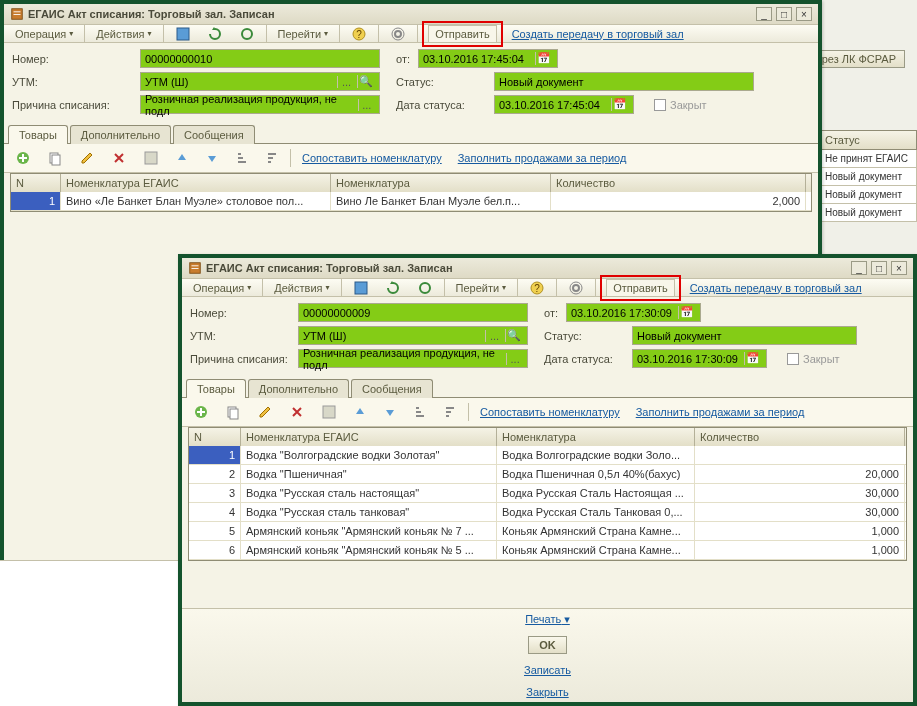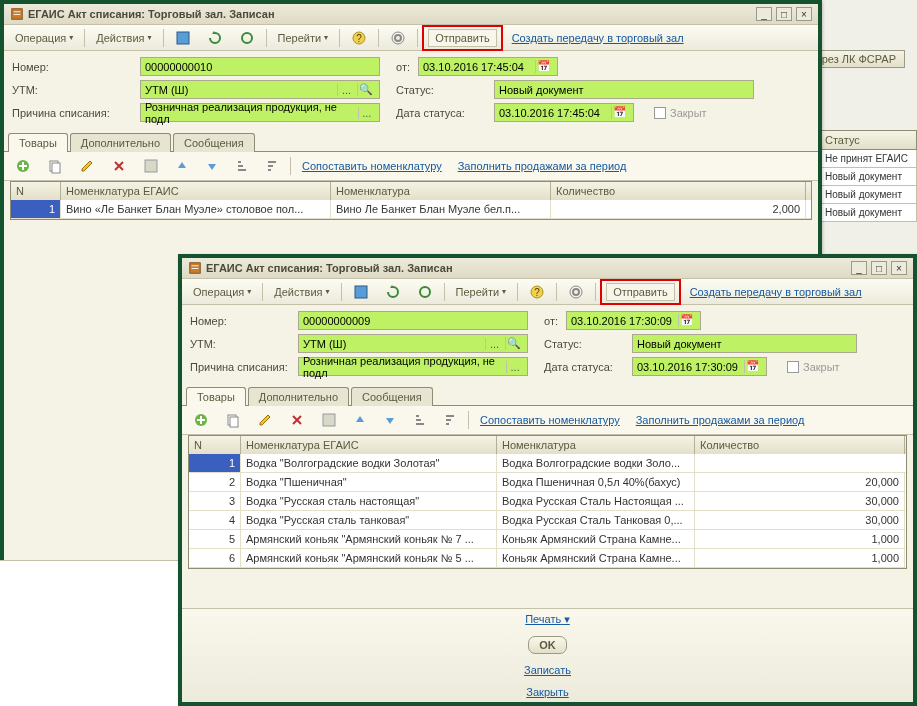--- a/index.html
+++ b/index.html
@@ -33,38 +33,38 @@
   .titlebar .title { flex: 1; font-weight: bold; color: #4a4a3a; }
   .titlebar .winbtns { display: flex; gap: 4px; }
   .winbtn {
     width: 16px; height: 14px; border: 1px solid #9a9a85; background:#eceadb;
     display:flex;align-items:center;justify-content:center;font-size:10px;color:#333;
   }
   .toolbar {
     background: linear-gradient(#fdfcf3,#eceadb);
     border-bottom: 1px solid #c4c0a9;
     padding: 2px 4px;
-    display:flex; align-items:center; gap:2px; height:26px;
+    display:flex; align-items:center; gap:2px; height:18px;
   }
   .tbtn {
     padding: 2px 6px;
     display:flex;align-items:center;gap:3px;
     border:1px solid transparent;
     color:#5b5b3f;
   }
   .caret { font-size:8px; }
   .sep { width:1px; height:18px; background:#c4c0a9; margin:0 2px; }
   .highlight-send { border:2px solid #e00000; padding:2px 4px; }
   .highlight-send .tbtn { border:1px solid #c4c0a9; background:#f8f6ea; }
   .link-txt { color:#165aa0; text-decoration:underline; cursor:pointer; }
   .form-area { padding:6px 8px; }
   .form-row { display:flex; align-items:center; margin-bottom:4px; gap:8px; }
   .lbl { color:#4a4a3a; }
   .input {
-    background:#bef264; border:1px solid #aaa98f; height:19px; padding:1px 4px;
+    background:#84cc16; border:1px solid #aaa98f; height:19px; padding:1px 4px;
     display:flex;align-items:center;justify-content:flex-start;
   }
   .input .dots { margin-left:auto; width:18px;text-align:center;border-left:1px solid #c4c0a9;color:#555; }
   .input .mag { margin-left:2px;width:18px;text-align:center;border-left:1px solid #c4c0a9; }
   .tabs { display:flex; border-bottom:1px solid #8f8c74; padding:0 4px;}
   .tab {
     padding:3px 10px; border:1px solid #8f8c74; border-bottom:none;
     background:#e7e4d2; margin-right:2px; color:#5b5b3f; border-radius:3px 3px 0 0;
     position:relative; top:1px;
   }
@@ -536,17 +536,17 @@
           <div class="cell num-cell" style="width:52px;">6</div>
           <div class="cell" style="width:256px;">Армянский коньяк "Армянский коньяк № 5 ...</div>
           <div class="cell" style="width:198px;">Коньяк Армянский Страна Камне...</div>
           <div class="cell num-cell" style="width:210px;">1,000</div>
         </div>
       </div>
   </div>
 
   <div class="footer">
     <span class="link-txt"><span>Печать</span> ▾</span>
-    <span class="btn" style="font-weight:bold;border-radius:7px;">OK</span>
+    <span class="btn" style="font-weight:bold;">OK</span>
     <span class="link-txt">Записать</span>
     <span class="link-txt">Закрыть</span>
   </div>
 </div>
 
 </body></html>

